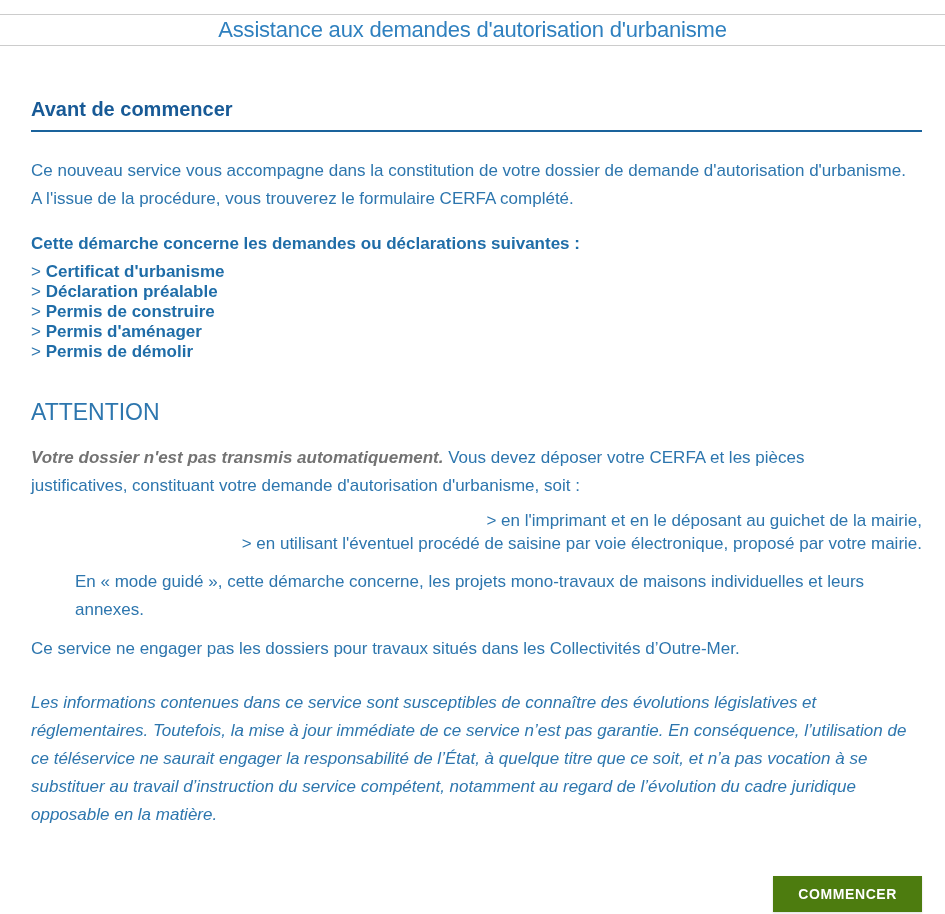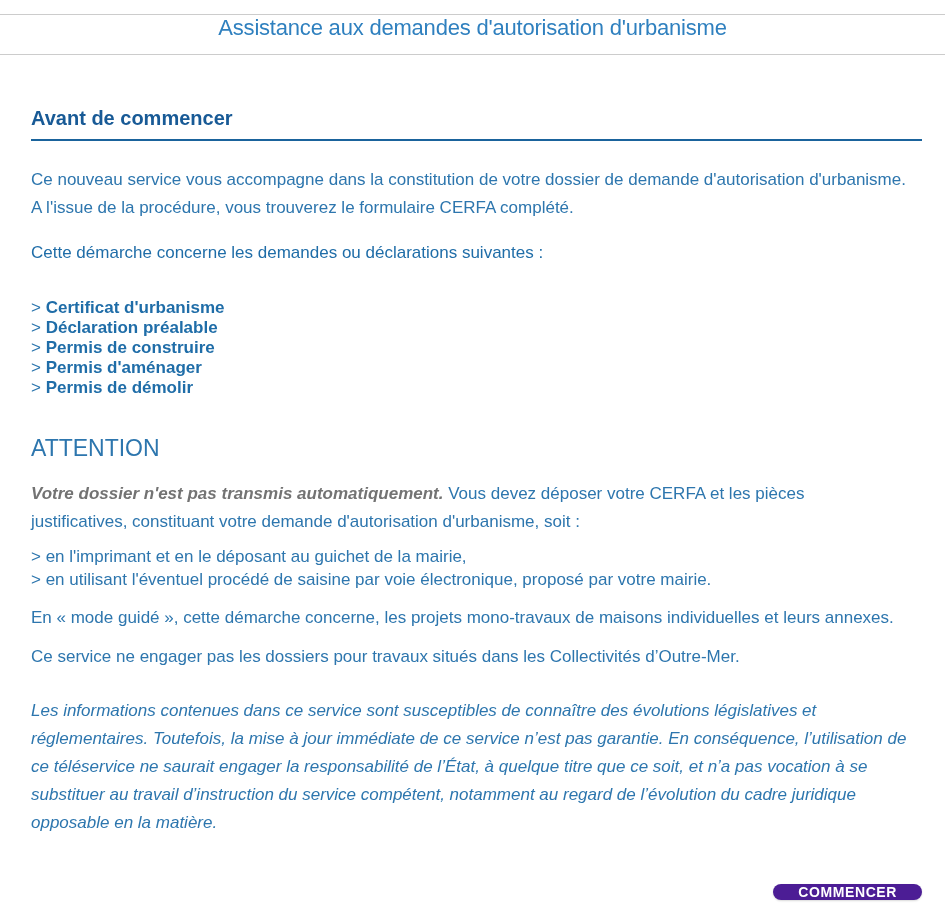--- a/index.html
+++ b/index.html
@@ -9,24 +9,25 @@
     min-height: 914px;
     font-family: "Liberation Sans", sans-serif;
     color: #2d76ae;
     overflow-x: hidden;
   }
   .page { width: 945px; min-height: 914px; background: #fff; }
 
   
   .app-header {
     margin-top: 14px;
-    height: 41px;
+    height: 32px;
     border-top: 1px solid #cccccc;
     border-bottom: 1px solid #cccccc;
     display: flex;
+    align-items: center;
     justify-content: center;
   }
   .app-title {
     font-size: 22px;
     font-weight: 400;
     letter-spacing: -0.2px;
     color: #2f80bf;
   }
 
   
@@ -42,65 +43,65 @@
     border: none;
     border-top: 2px solid #1a639c;
     margin-top: 9px;
   }
 
   p { line-height: 28px; }
   .intro-paragraph { margin-top: 25px; max-width: 880px; }
 
   .demarche-heading {
     margin-top: 17px;
-    font-weight: 400;
+    font-weight: 700;
     color: #1f6da8;
   }
 
   ul.plain-list { list-style: none; }
-  .demarche-list { margin-top: 31px; line-height: 20px; }
+  .demarche-list { margin-top: 4px; line-height: 20px; }
   .demarche-list li strong { color: #1f6da8; }
   .arrow { font-weight: 400; color: #2d76ae; }
 
   .attention-title {
     margin-top: 36px;
     font-size: 23px;
     color: #2d76ae;
   }
   .attention-paragraph { margin-top: 18px; max-width: 850px; }
   .attention-paragraph strong { color: #737373; font-style: italic; }
 
-  .deposit-list { margin-top: 9px; line-height: 23px; }
+  .deposit-list { margin-top: 9px; line-height: 23px; text-align: right; }
 
-  .guided-paragraph { margin-top: 13px; max-width: 880px; }
+  .guided-paragraph { margin-top: 13px; max-width: 880px; margin-left: 44px; }
   .coverage-paragraph { margin-top: 11px; }
 
   .disclaimer-paragraph {
     margin-top: 26px;
     font-style: italic;
     line-height: 28px;
     max-width: 900px;
   }
 
   .footer-actions {
     display: flex;
     justify-content: flex-end;
     padding: 0 23px 30px 0;
     margin-top: 47px;
   }
   .commencer-button {
-    background: #4c1d95;
+    background: #4d7c0f;
     color: #ffffff;
     border: none;
-    border-radius: 8px;
+    border-radius: 0;
     font-family: "Liberation Sans", sans-serif;
     font-size: 14px;
     font-weight: 700;
     letter-spacing: 0.6px;
-    padding: 0 25px;
+    padding: 10px 25px;
     cursor: pointer;
     box-shadow: 0 1px 2px rgba(0,0,0,0.15);
   }
 </style>
 </head>
 <body>
 
 <div class="page">
 
   <header class="app-header">

